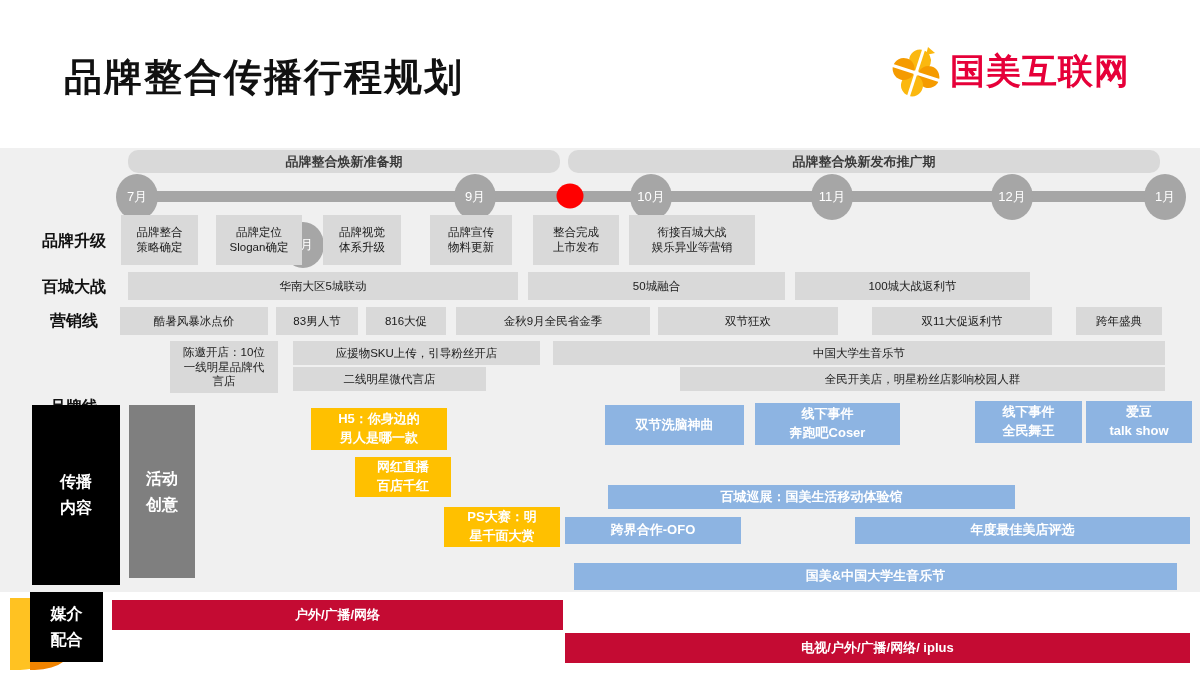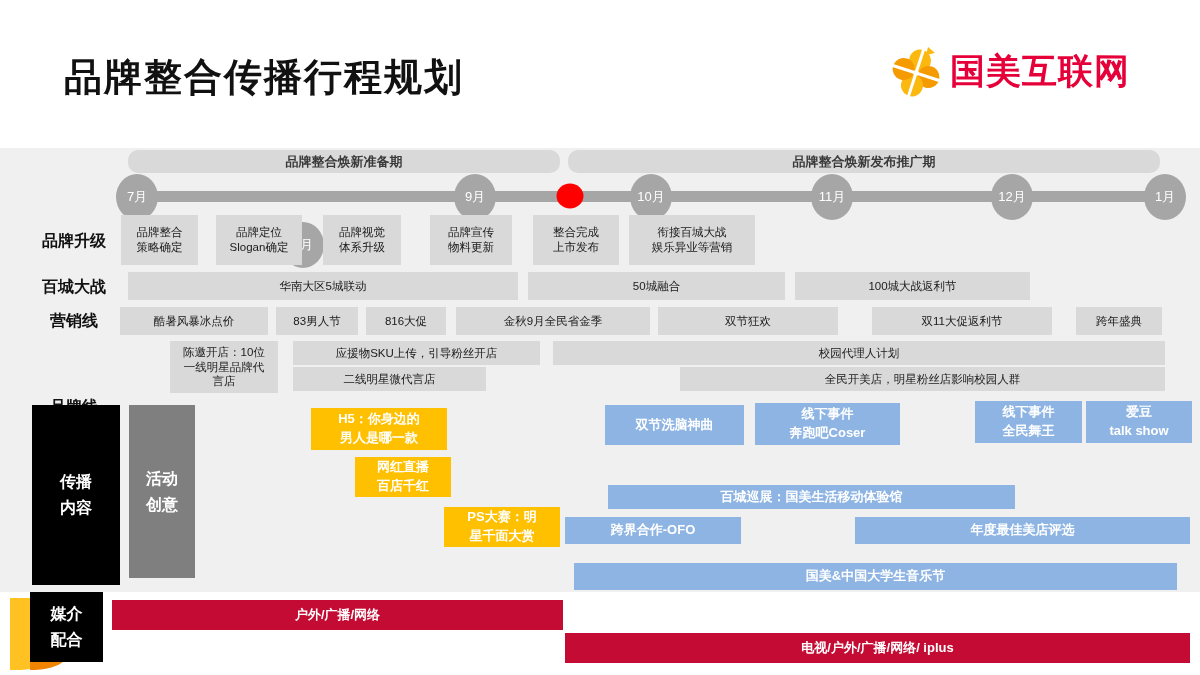--- a/index.html
+++ b/index.html
@@ -97,21 +97,21 @@
   <div class="gbox" style="left:366px;top:307px;width:80px;height:28px;">816大促</div>
   <div class="gbox" style="left:456px;top:307px;width:194px;height:28px;">金秋9月全民省金季</div>
   <div class="gbox" style="left:658px;top:307px;width:180px;height:28px;">双节狂欢</div>
   <div class="gbox" style="left:872px;top:307px;width:180px;height:28px;">双11大促返利节</div>
   <div class="gbox" style="left:1076px;top:307px;width:86px;height:28px;">跨年盛典</div>
 
   <div class="gbox" style="left:170px;top:341px;width:108px;height:52px;">陈邀开店：10位
 一线明星品牌代
 言店</div>
   <div class="gbox" style="left:293px;top:341px;width:247px;height:24px;">应援物SKU上传，引导粉丝开店</div>
-  <div class="gbox" style="left:553px;top:341px;width:612px;height:24px;">校园代理人计划</div>
+  <div class="gbox" style="left:553px;top:341px;width:612px;height:24px;">中国大学生音乐节</div>
   <div class="gbox" style="left:293px;top:367px;width:193px;height:24px;">二线明星微代言店</div>
   <div class="gbox" style="left:680px;top:367px;width:485px;height:24px;">全民开美店，明星粉丝店影响校园人群</div>
 
   <div class="dark" style="left:32px;top:405px;width:88px;height:180px;">传播
 内容</div>
   <div class="dark mid" style="left:129px;top:405px;width:66px;height:173px;">活动
 创意</div>
 
   <div class="ybox" style="left:311px;top:408px;width:136px;height:42px;">H5：你身边的
 男人是哪一款</div>

